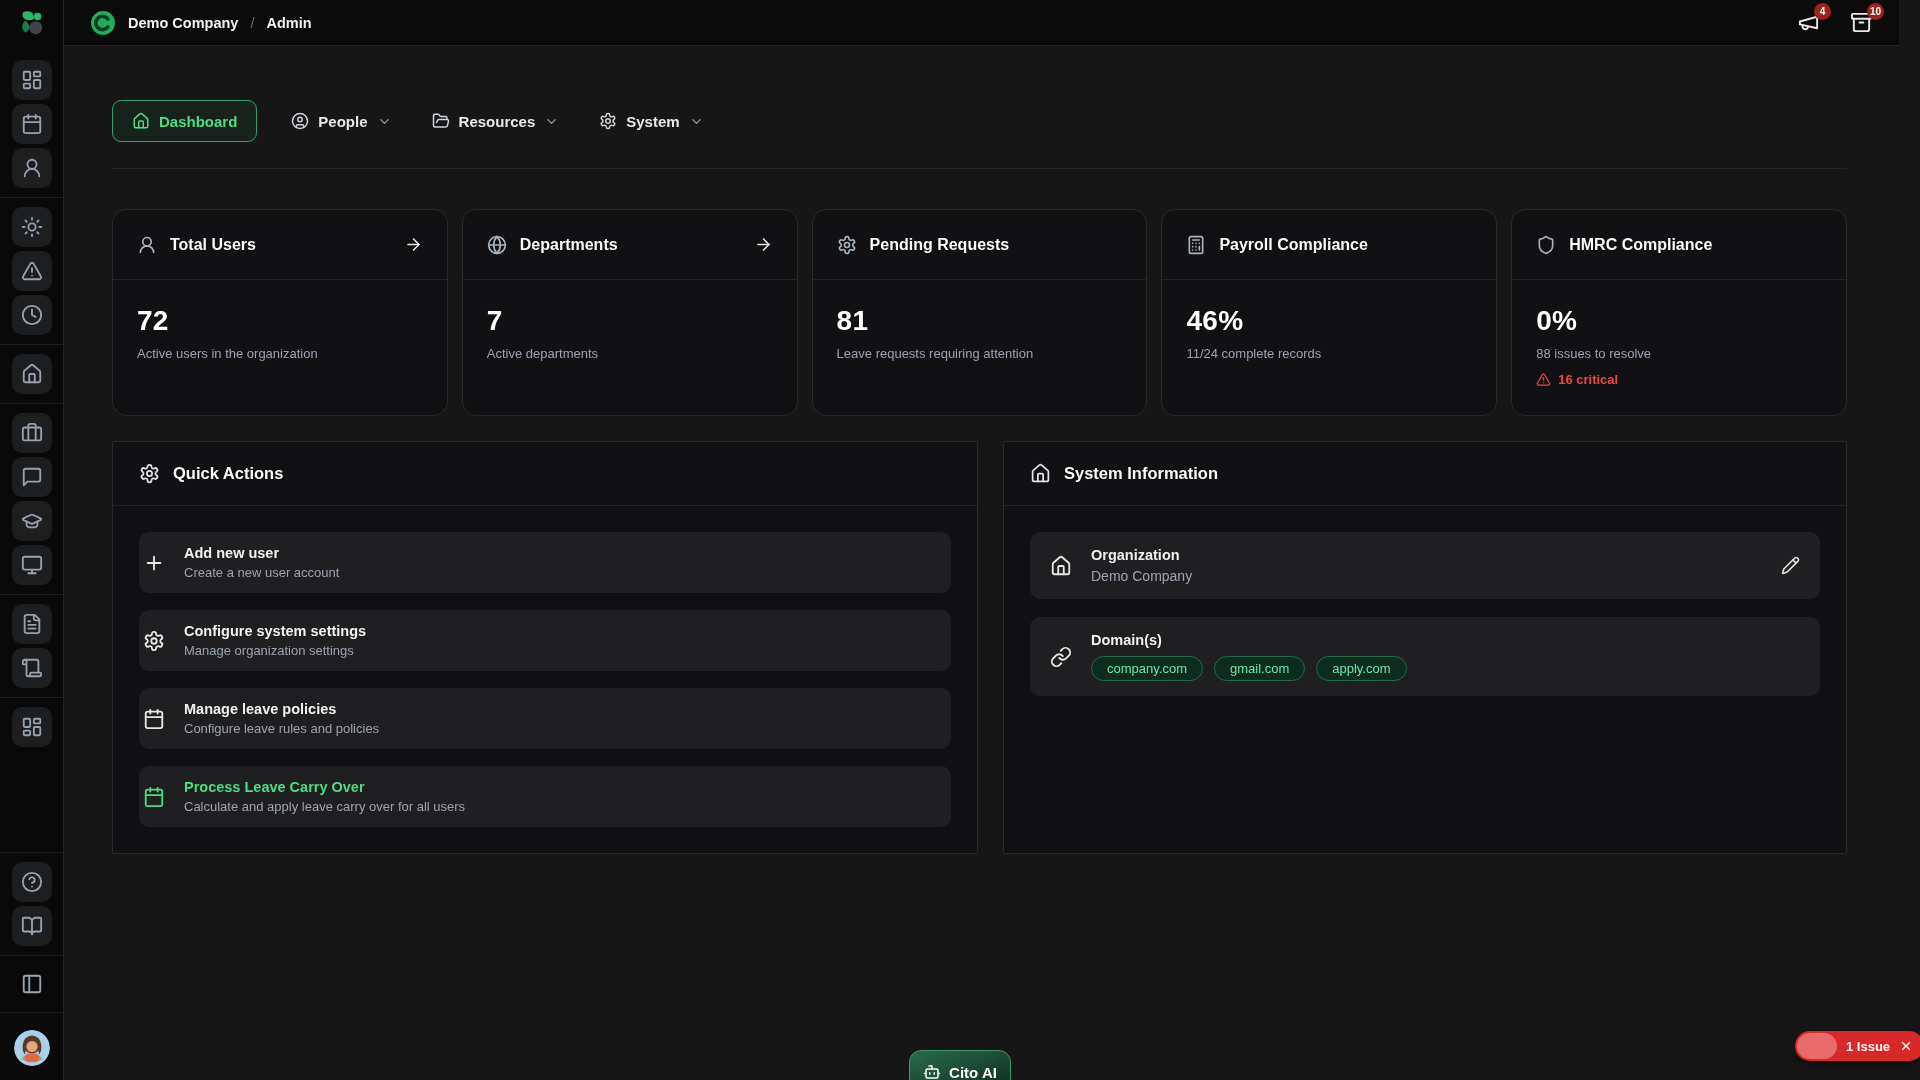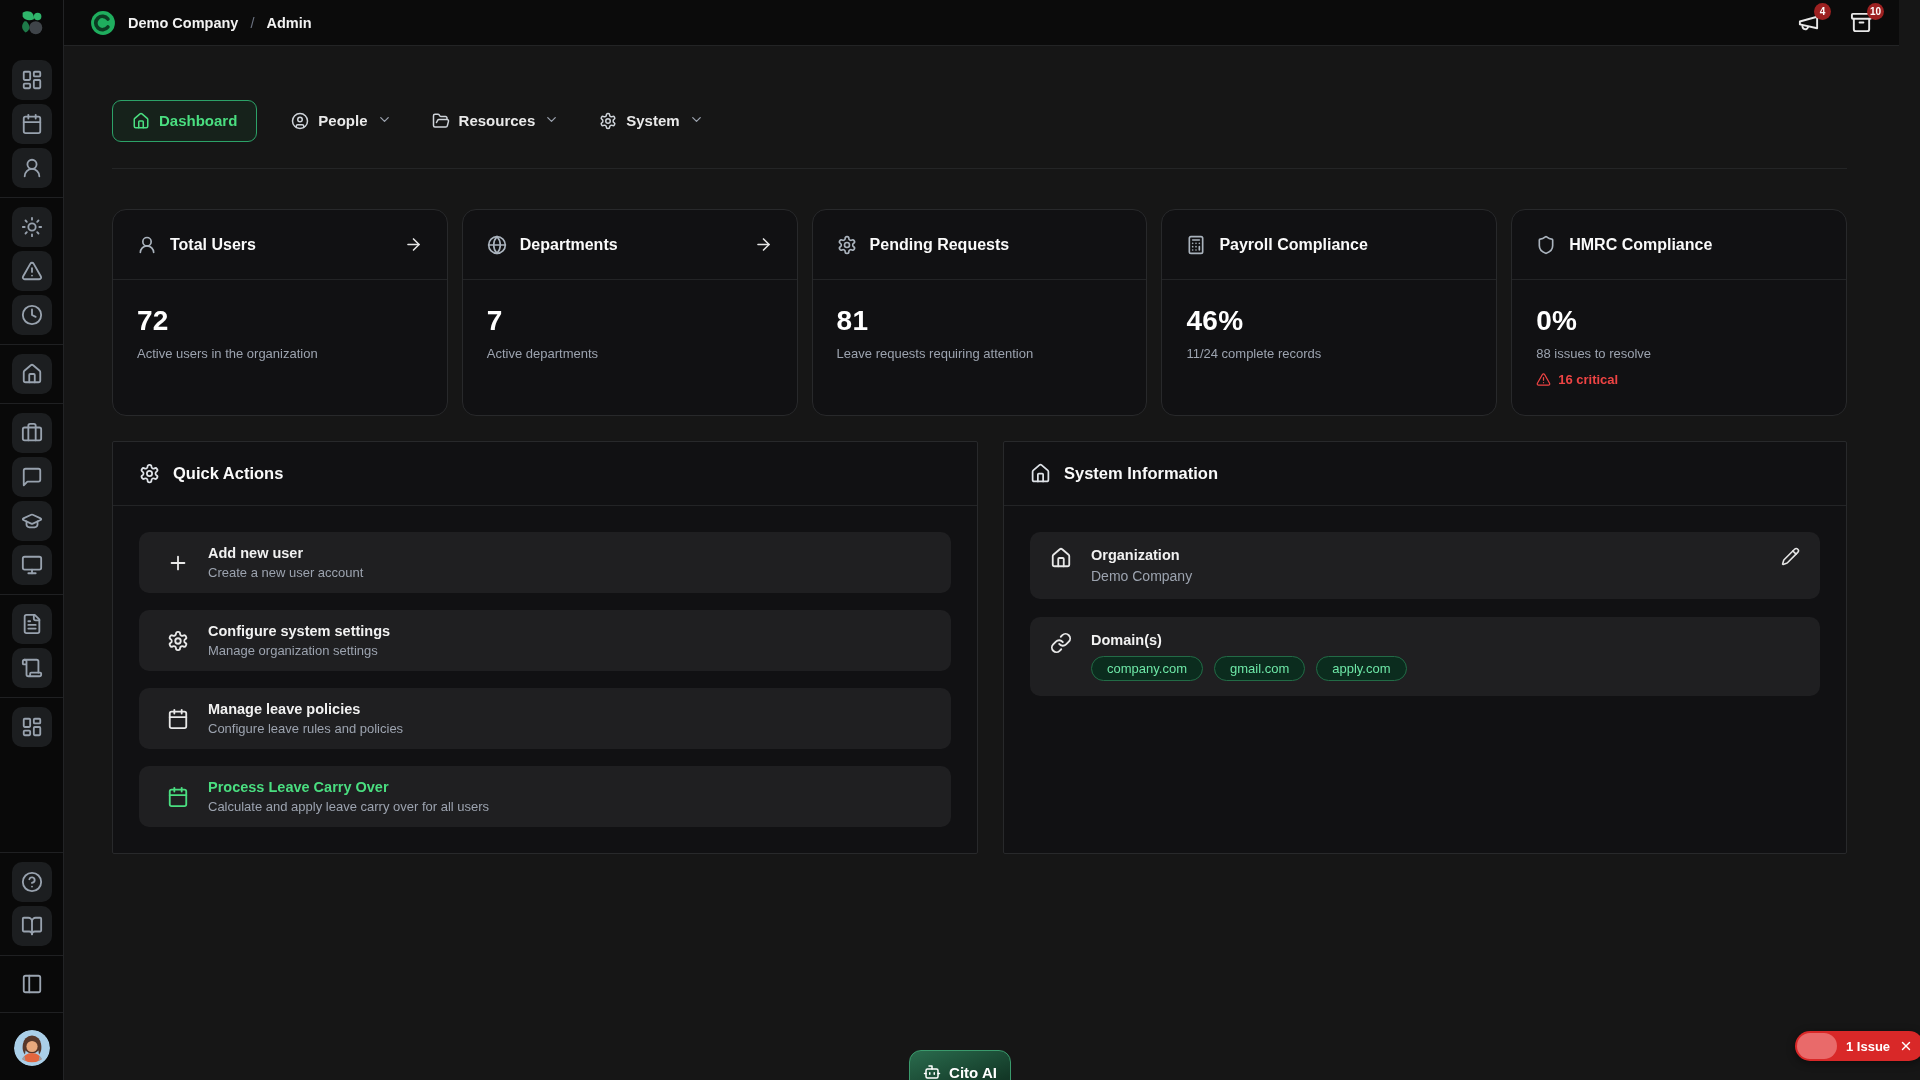--- a/index.html
+++ b/index.html
@@ -47,21 +47,21 @@
   .badge {
     position:absolute; top:-8px; right:-11px; min-width:17px; height:17px;
     background:#9d2121; border-radius:999px; color:#fff; font-size:10px; font-weight:700;
     display:flex; align-items:center; justify-content:center; padding:0 3px;
   }
 
   .content { padding:0 52px 0 48px; flex:1; }
 
   
   .tabs-row { margin-top:54px; padding-bottom:26px; border-bottom:1px solid #242526; display:flex; align-items:center; gap:28px; }
-  .tab { display:flex; gap:9px; font-weight:600; font-size:15px; color:#e9e9e9; cursor:pointer; padding:11px 6px; }
+  .tab { display:flex; align-items:center; gap:9px; font-weight:600; font-size:15px; color:#e9e9e9; cursor:pointer; padding:11px 6px; }
   .tab svg { width:18px; height:18px; color:#cfd4da; }
   .tab .chev { width:15px; height:15px; color:#9ca3af; }
   .tab.active {
     border:1px solid #2ca268; border-radius:9px; color:#4ade80;
     background:rgba(34,197,94,0.07); padding:11px 19px;
   }
   .tab.active svg { color:#4ade80; }
 
   
   .stats-row { display:grid; grid-template-columns:repeat(5,1fr); gap:14px; margin-top:40px; }
@@ -83,33 +83,33 @@
   .panels-row { display:grid; grid-template-columns:866px 844px; gap:25px; margin-top:25px; }
   .panel { background:#111113; border:1px solid #28292b; border-radius:2px; }
   .panel-head {
     height:64px; display:flex; align-items:center; gap:13px; padding:0 26px;
     border-bottom:1px solid #232426; font-weight:700; font-size:16.5px; color:#fafafa;
   }
   .panel-head svg { width:21px; height:21px; color:#dfe3e8; }
   .panel-body { padding:26px; }
 
   .qa-item {
-    background:#1f1f21; border-radius:10px; min-height:61px; padding:11px 28px;
+    background:#1f1f21; border-radius:10px; min-height:61px; padding:11px 4px;
     display:flex; align-items:center; gap:19px; margin-bottom:17px; cursor:pointer;
   }
   .qa-item:last-child { margin-bottom:0; }
   .qa-item svg { width:22px; height:22px; color:#e8e8e8; flex-shrink:0; }
   .qa-title { font-weight:600; font-size:14.5px; color:#f1f1f1; }
   .qa-desc { margin-top:4px; font-size:13px; color:#9ca3af; }
   .qa-item.green svg { color:#4ade80; }
   .qa-item.green .qa-title { color:#4ade80; }
 
   .si-row {
     background:#1f1f21; border-radius:10px; padding:15px 20px; display:flex;
-    gap:19px; margin-bottom:18px;
+    align-items:center; gap:19px; margin-bottom:18px;
   }
   .si-row svg.lead { width:22px; height:22px; color:#e8e8e8; flex-shrink:0; }
   .si-label { font-weight:600; font-size:14.5px; color:#f1f1f1; }
   .si-value { margin-top:5px; font-size:14px; color:#9ca3af; }
   .si-edit { margin-left:auto; color:#e5e5e5; cursor:pointer; display:flex; }
   .si-edit svg { width:19px; height:19px; }
   .pill-row { display:flex; gap:11px; margin-top:8px; }
   .pill {
     background:#0b2c1e; border:1px solid #226b46; color:#6ee7a7;
     font-size:13px; font-weight:400; padding:4px 15px; border-radius:999px;

